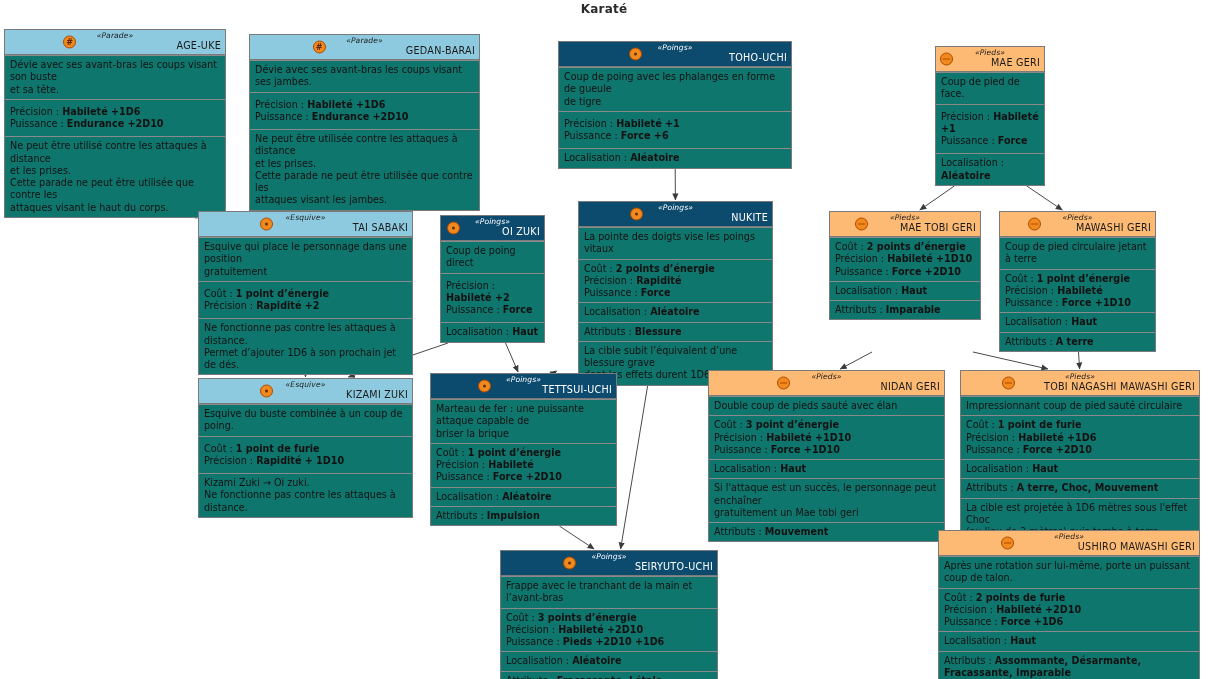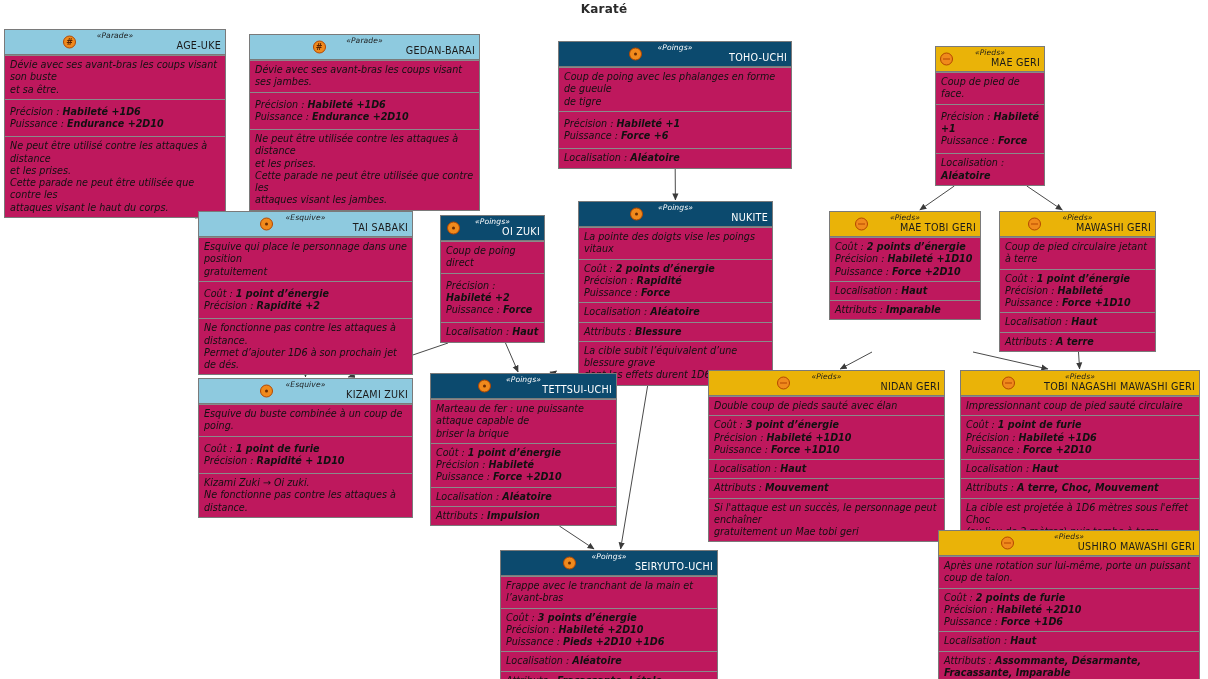--- a/index.html
+++ b/index.html
@@ -31,21 +31,21 @@
     position:relative;
     text-align:center;
     padding:2px 4px 3px 4px;
     border-bottom:1px solid #7a7a7a;
     box-sizing:border-box;
     color:#ffffff;
   }
   .node.parade .node-header,
   .node.esquive .node-header{background:#8ecadf;color:#1a1a1a;}
   .node.poings .node-header{background:#0c4a6e;color:#ffffff;}
-  .node.pieds  .node-header{background:#eab308;color:#1a1a1a;}
+  .node.pieds  .node-header{background:#fdba74;color:#1a1a1a;}
 
   .stereo{
     display:block;font-style:italic;font-size:7.6px;line-height:1.05;
     letter-spacing:.1px;
   }
   .nodename{
     display:block;font-size:9.6px;line-height:1.15;letter-spacing:.25px;text-align:right;
   }
   .hdr-icon{
     position:absolute;left:50%;top:50%;
@@ -60,22 +60,21 @@
   .node.esquive .hdr-icon{transform:translate(-46px,-50%);}
   .node.poings .hdr-icon{transform:translate(-46px,-50%);}
   .node.pieds  .hdr-icon{transform:translate(-50px,-50%);}
   .hdr-icon .dot{width:3px;height:3px;border-radius:50%;background:#6a2c00;}
   .hdr-icon .minus{width:7px;height:1.6px;background:#b34700;}
 
   .compartment{
     border-top:1px solid #8a8a8a;
     padding:3px 4px 3px 5px;
     box-sizing:border-box;
-    background:#be185d;
-    font-style:italic;
+    background:#0f766e;
   }
   .compartment:first-of-type{border-top:none;}
   .compartment.pad{padding-top:6px;padding-bottom:6px;}
   .compartment b{font-weight:bold;}
   .ln{display:block;white-space:pre-wrap;}
 </style>
 </head>
 <body>
 
 <div id="canvas">
@@ -107,21 +106,21 @@
   </svg>
 
   <div class="node parade" style="left:4px;top:29px;width:222px;">
     <div class="node-header">
       <span class="hdr-icon">#</span>
       <span class="stereo">«Parade»</span>
       <span class="nodename">AGE-UKE</span>
     </div>
     <div class="compartment">
         <span class="ln">Dévie avec ses avant-bras les coups visant son buste</span>
-        <span class="ln">et sa être.</span>
+        <span class="ln">et sa tête.</span>
       </div>
     <div class="compartment pad">
         <span class="ln">Précision : <b>Habileté +1D6</b></span>
         <span class="ln">Puissance : <b>Endurance +2D10</b></span>
       </div>
     <div class="compartment">
         <span class="ln">Ne peut être utilisé contre les attaques à distance</span>
         <span class="ln">et les prises.</span>
         <span class="ln">Cette parade ne peut être utilisée que contre les</span>
         <span class="ln">attaques visant le haut du corps.</span>
@@ -364,25 +363,25 @@
       </div>
     <div class="compartment">
         <span class="ln">Coût : <b>3 point d’énergie</b></span>
         <span class="ln">Précision : <b>Habileté +1D10</b></span>
         <span class="ln">Puissance : <b>Force +1D10</b></span>
       </div>
     <div class="compartment">
         <span class="ln">Localisation : <b>Haut</b></span>
       </div>
     <div class="compartment">
-        <span class="ln">Attributs : <b>Mouvement</b></span>
-      </div>
-    <div class="compartment">
         <span class="ln">Si l'attaque est un succès, le personnage peut enchaîner</span>
         <span class="ln">gratuitement un Mae tobi geri</span>
+      </div>
+    <div class="compartment">
+        <span class="ln">Attributs : <b>Mouvement</b></span>
       </div>
   </div>
 
   <div class="node pieds" style="left:960px;top:370px;width:240px;">
     <div class="node-header">
       <span class="hdr-icon" style="transform:translate(-78px,-50%);">
           <i class="minus"></i>
         </span>
       <span class="stereo">«Pieds»</span>
       <span class="nodename">TOBI NAGASHI MAWASHI GERI</span>

